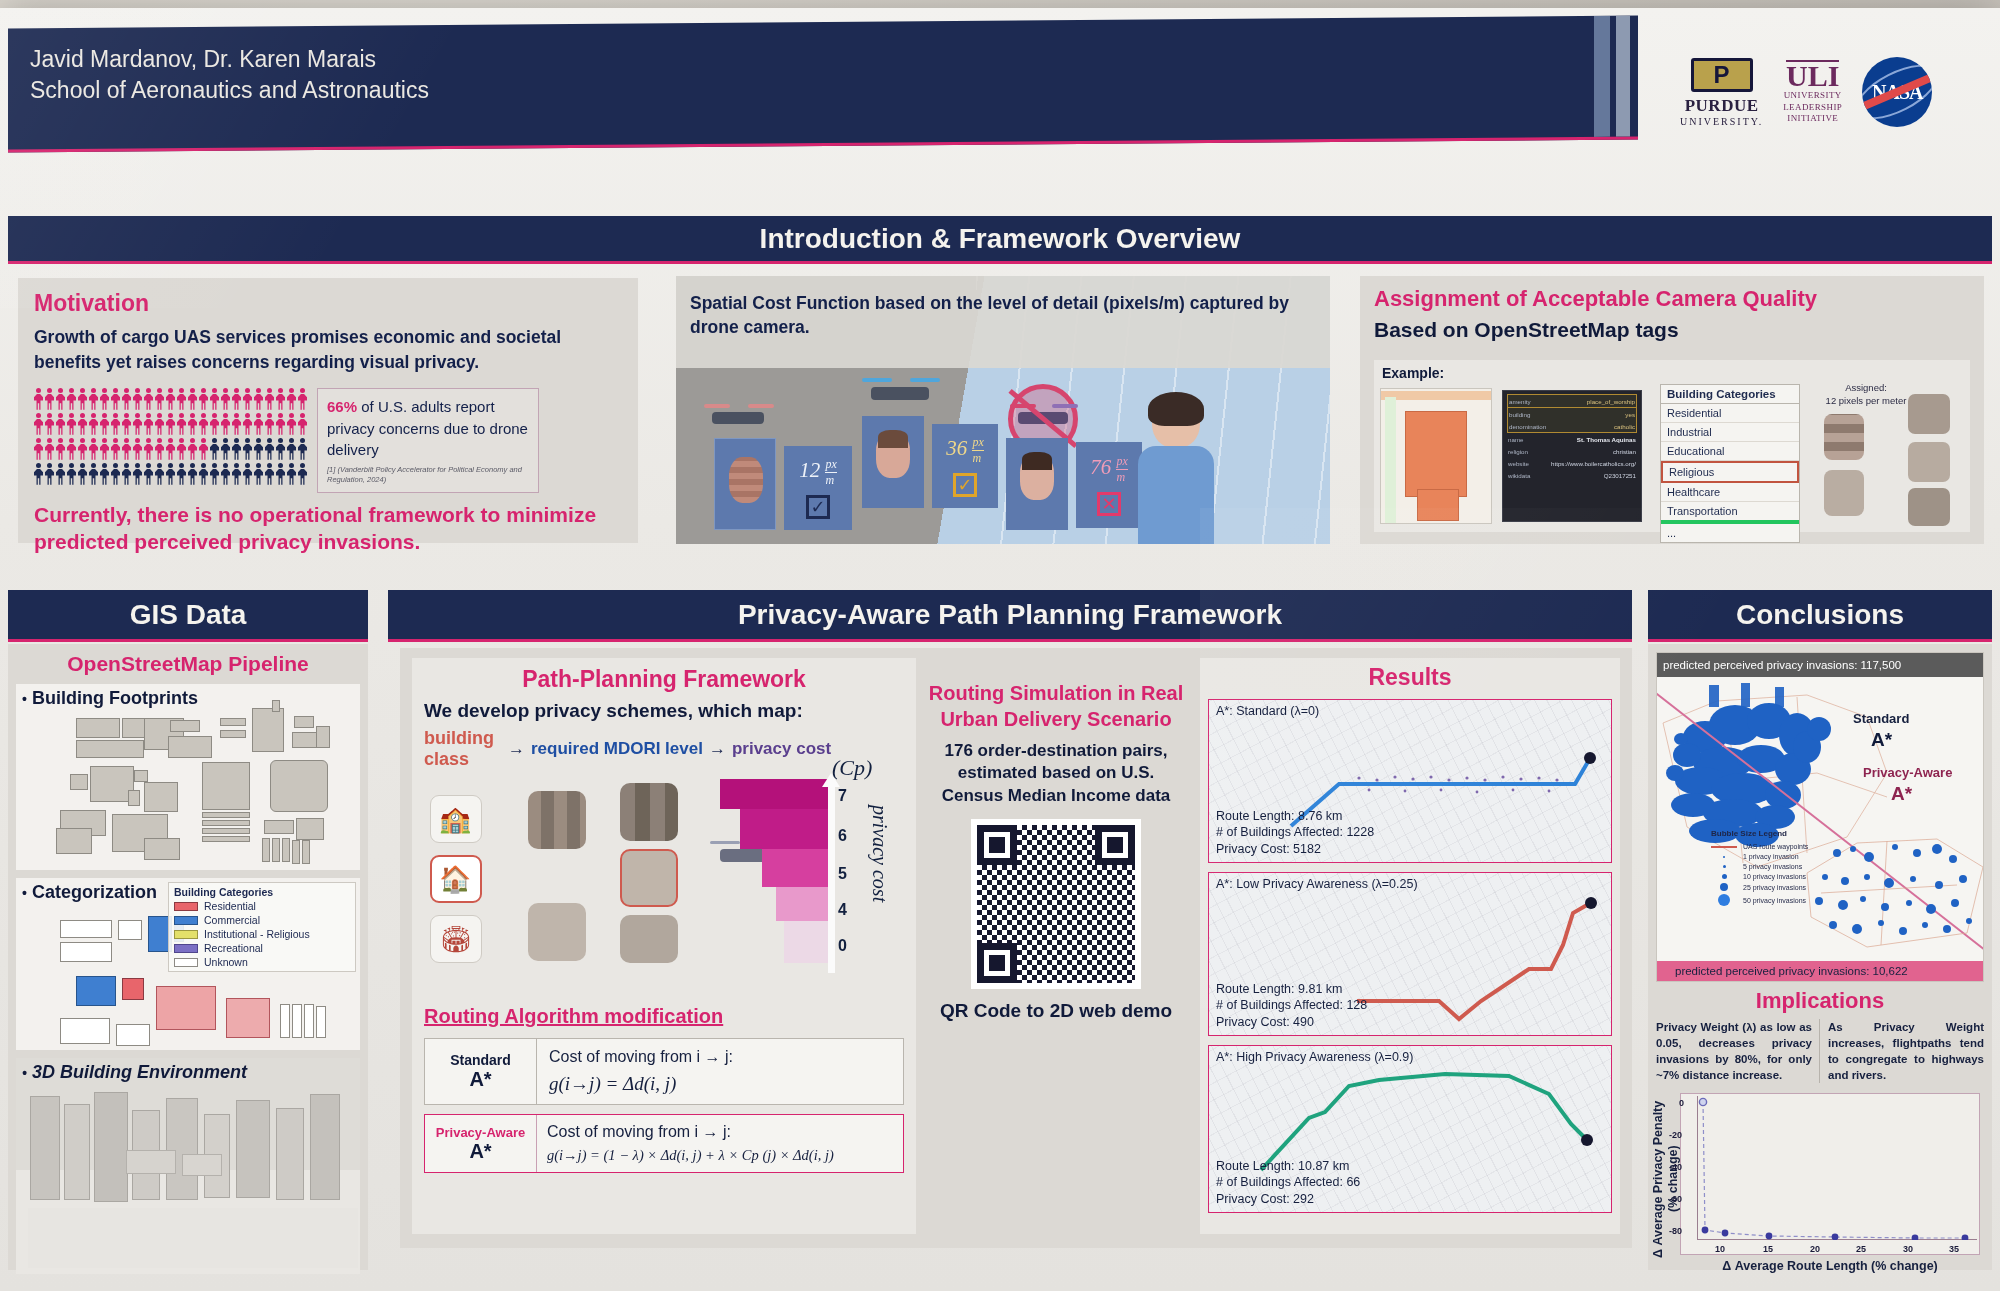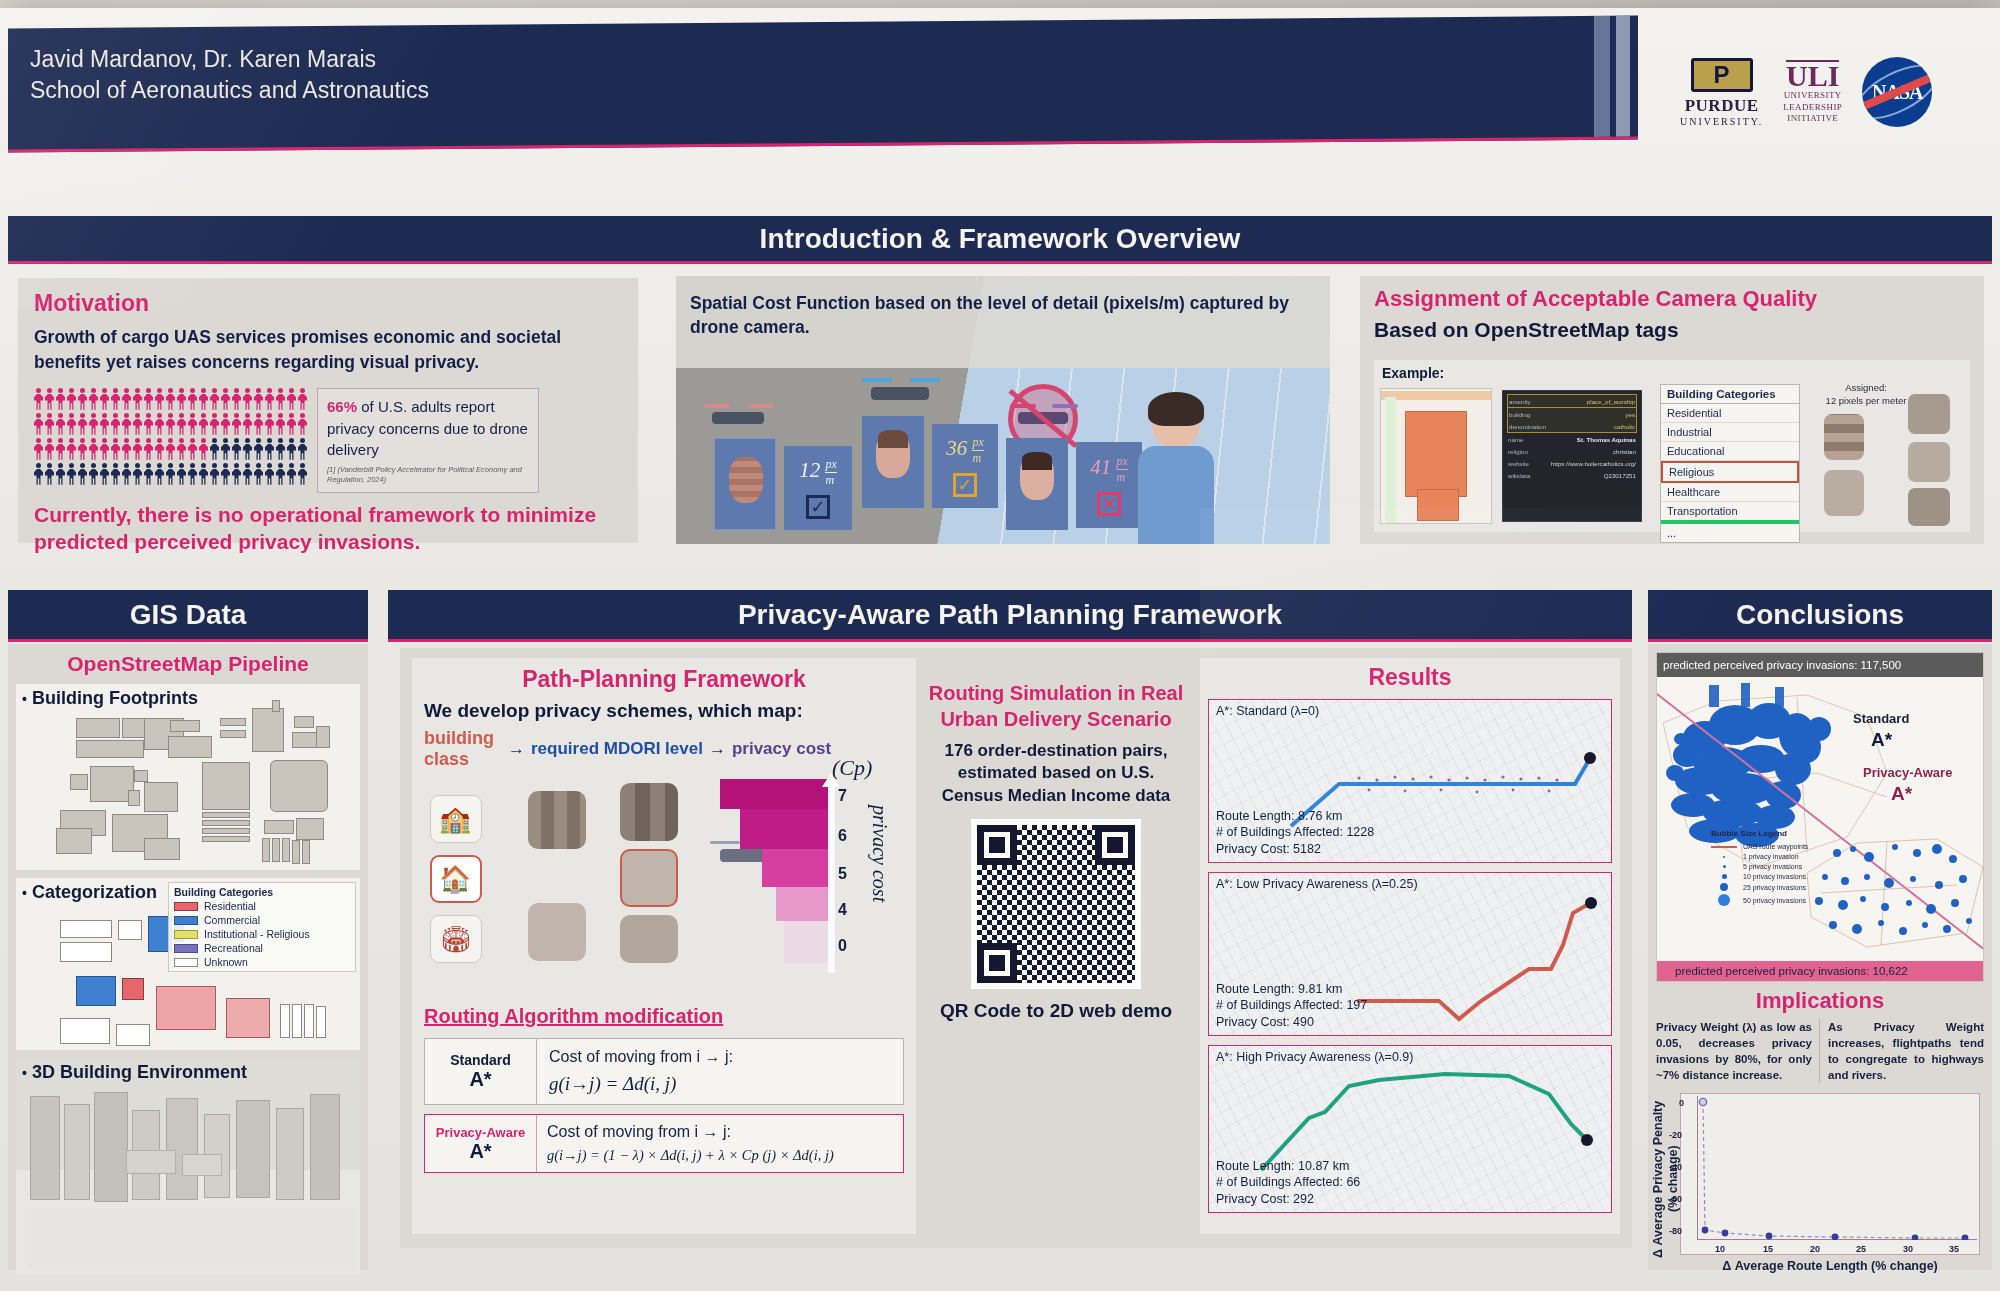--- a/index.html
+++ b/index.html
@@ -314,21 +314,21 @@
         </span>
       </div>
       <div style="margin-top:7px;width:24px;height:24px;border:3px solid #e0a52a;color:#e0a52a;font-size:18px;display:flex;align-items:center;justify-content:center;">✓</div>
     </div>
     <div style="position:absolute;left:330px;top:162px;width:62px;height:92px;background:#5d79ad;">
       <div style="position:absolute;left:14px;top:16px;width:34px;height:46px;border-radius:40%;background:#dcb0a0;"></div>
       <div style="position:absolute;left:16px;top:14px;width:30px;height:18px;background:#3e2a22;border-radius:40% 40% 0 0;"></div>
     </div>
     <div style="position:absolute;left:400px;top:166px;width:66px;height:86px;background:#5d79ad;display:flex;flex-direction:column;align-items:center;justify-content:center;">
       <div style="color:#f09cb8;font-size:21px;font-family:'Liberation Serif',serif;font-style:italic;">
-        <span>41</span>
+        <span>76</span>
         <span style="font-size:12px;display:inline-block;vertical-align:middle;">
           <span style="display:block;border-bottom:1px solid #f09cb8;">px</span>
           <span style="display:block;">m</span>
         </span>
       </div>
       <div style="margin-top:7px;width:24px;height:24px;border:3px solid #e23a6b;color:#e23a6b;font-size:18px;display:flex;align-items:center;justify-content:center;">✕</div>
     </div>
 
     <div style="position:absolute;right:108px;bottom:0;width:92px;height:148px;">
       <div style="position:absolute;left:22px;top:0;width:48px;height:52px;border-radius:45%;background:#e6bfa8;"></div>
@@ -491,21 +491,21 @@
       <div class="bldg" style="left:210px;top:120px;width:44px;height:40px;background:rgba(232,101,107,.5);border-color:#b2555c;"></div>
       <div class="bldg" style="left:264px;top:126px;width:10px;height:34px;background:#fff;"></div>
       <div class="bldg" style="left:276px;top:126px;width:10px;height:34px;background:#fff;"></div>
       <div class="bldg" style="left:288px;top:126px;width:10px;height:34px;background:#fff;"></div>
       <div class="bldg" style="left:300px;top:128px;width:10px;height:32px;background:#fff;"></div>
       <div class="bldg" style="left:44px;top:140px;width:50px;height:26px;background:#fff;"></div>
       <div class="bldg" style="left:100px;top:146px;width:34px;height:22px;background:#fff;"></div>
     </div>
 
     <div style="position:relative;margin-top:8px;width:100%;height:216px;background:#edebe7;overflow:hidden;">
-      <div style="position:absolute;left:6px;top:4px;font-size:18px;color:#101a3a;font-weight:bold;z-index:3;">
+      <div style="position:absolute;left:6px;top:4px;font-size:18px;color:#101a3a;font-weight:bold;z-index:3;font-style:italic;">
         <span style="font-size:14px;vertical-align:middle;">•</span>
         <span>3D Building Environment</span>
       </div>
       <div style="position:absolute;inset:0;background:
          linear-gradient(180deg,#dedcd7 0 52%,#e9e7e3 52% 100%);"></div>
       <div style="position:absolute;left:14px;top:38px;width:30px;height:104px;background:#c7c4bf;border:1px solid #aaa7a2;"></div>
       <div style="position:absolute;left:48px;top:46px;width:26px;height:96px;background:#d0cdc8;border:1px solid #aaa7a2;"></div>
       <div style="position:absolute;left:78px;top:34px;width:34px;height:110px;background:#c3c0bb;border:1px solid #aaa7a2;"></div>
       <div style="position:absolute;left:116px;top:52px;width:28px;height:90px;background:#cecbc6;border:1px solid #aaa7a2;"></div>
       <div style="position:absolute;left:150px;top:40px;width:32px;height:102px;background:#c9c6c1;border:1px solid #aaa7a2;"></div>
@@ -657,21 +657,21 @@
 
       <div class="res-card" style="margin-top:9px;height:164px;">
         <div class="mapbg"></div>
         <svg style="position:absolute;inset:0;" width="404" height="164" viewBox="0 0 404 164">
           <polyline points="148,128 230,128 250,146 272,128 320,96 342,96 354,72 364,40 378,32" fill="none" stroke="#cf5a4e" stroke-width="4"></polyline>
           <circle cx="382" cy="30" r="6" fill="#15172e"></circle>
         </svg>
         <div class="res-label">A*: Low Privacy Awareness (λ=0.25)</div>
         <div class="res-stats">
           <div>Route Length: 9.81 km</div>
-          <div># of Buildings Affected: 197</div>
+          <div># of Buildings Affected: 128</div>
           <div>Privacy Cost: 490</div>
         </div>
       </div>
 
       <div class="res-card" style="margin-top:9px;height:168px;">
         <div class="mapbg"></div>
         <svg style="position:absolute;inset:0;" width="404" height="168" viewBox="0 0 404 168">
           <polyline points="52,124 100,72 116,66 140,40 170,34 236,28 300,30 340,48 362,78 376,92" fill="none" stroke="#1fa37e" stroke-width="4"></polyline>
           <circle cx="378" cy="94" r="6" fill="#15172e"></circle>
         </svg>

